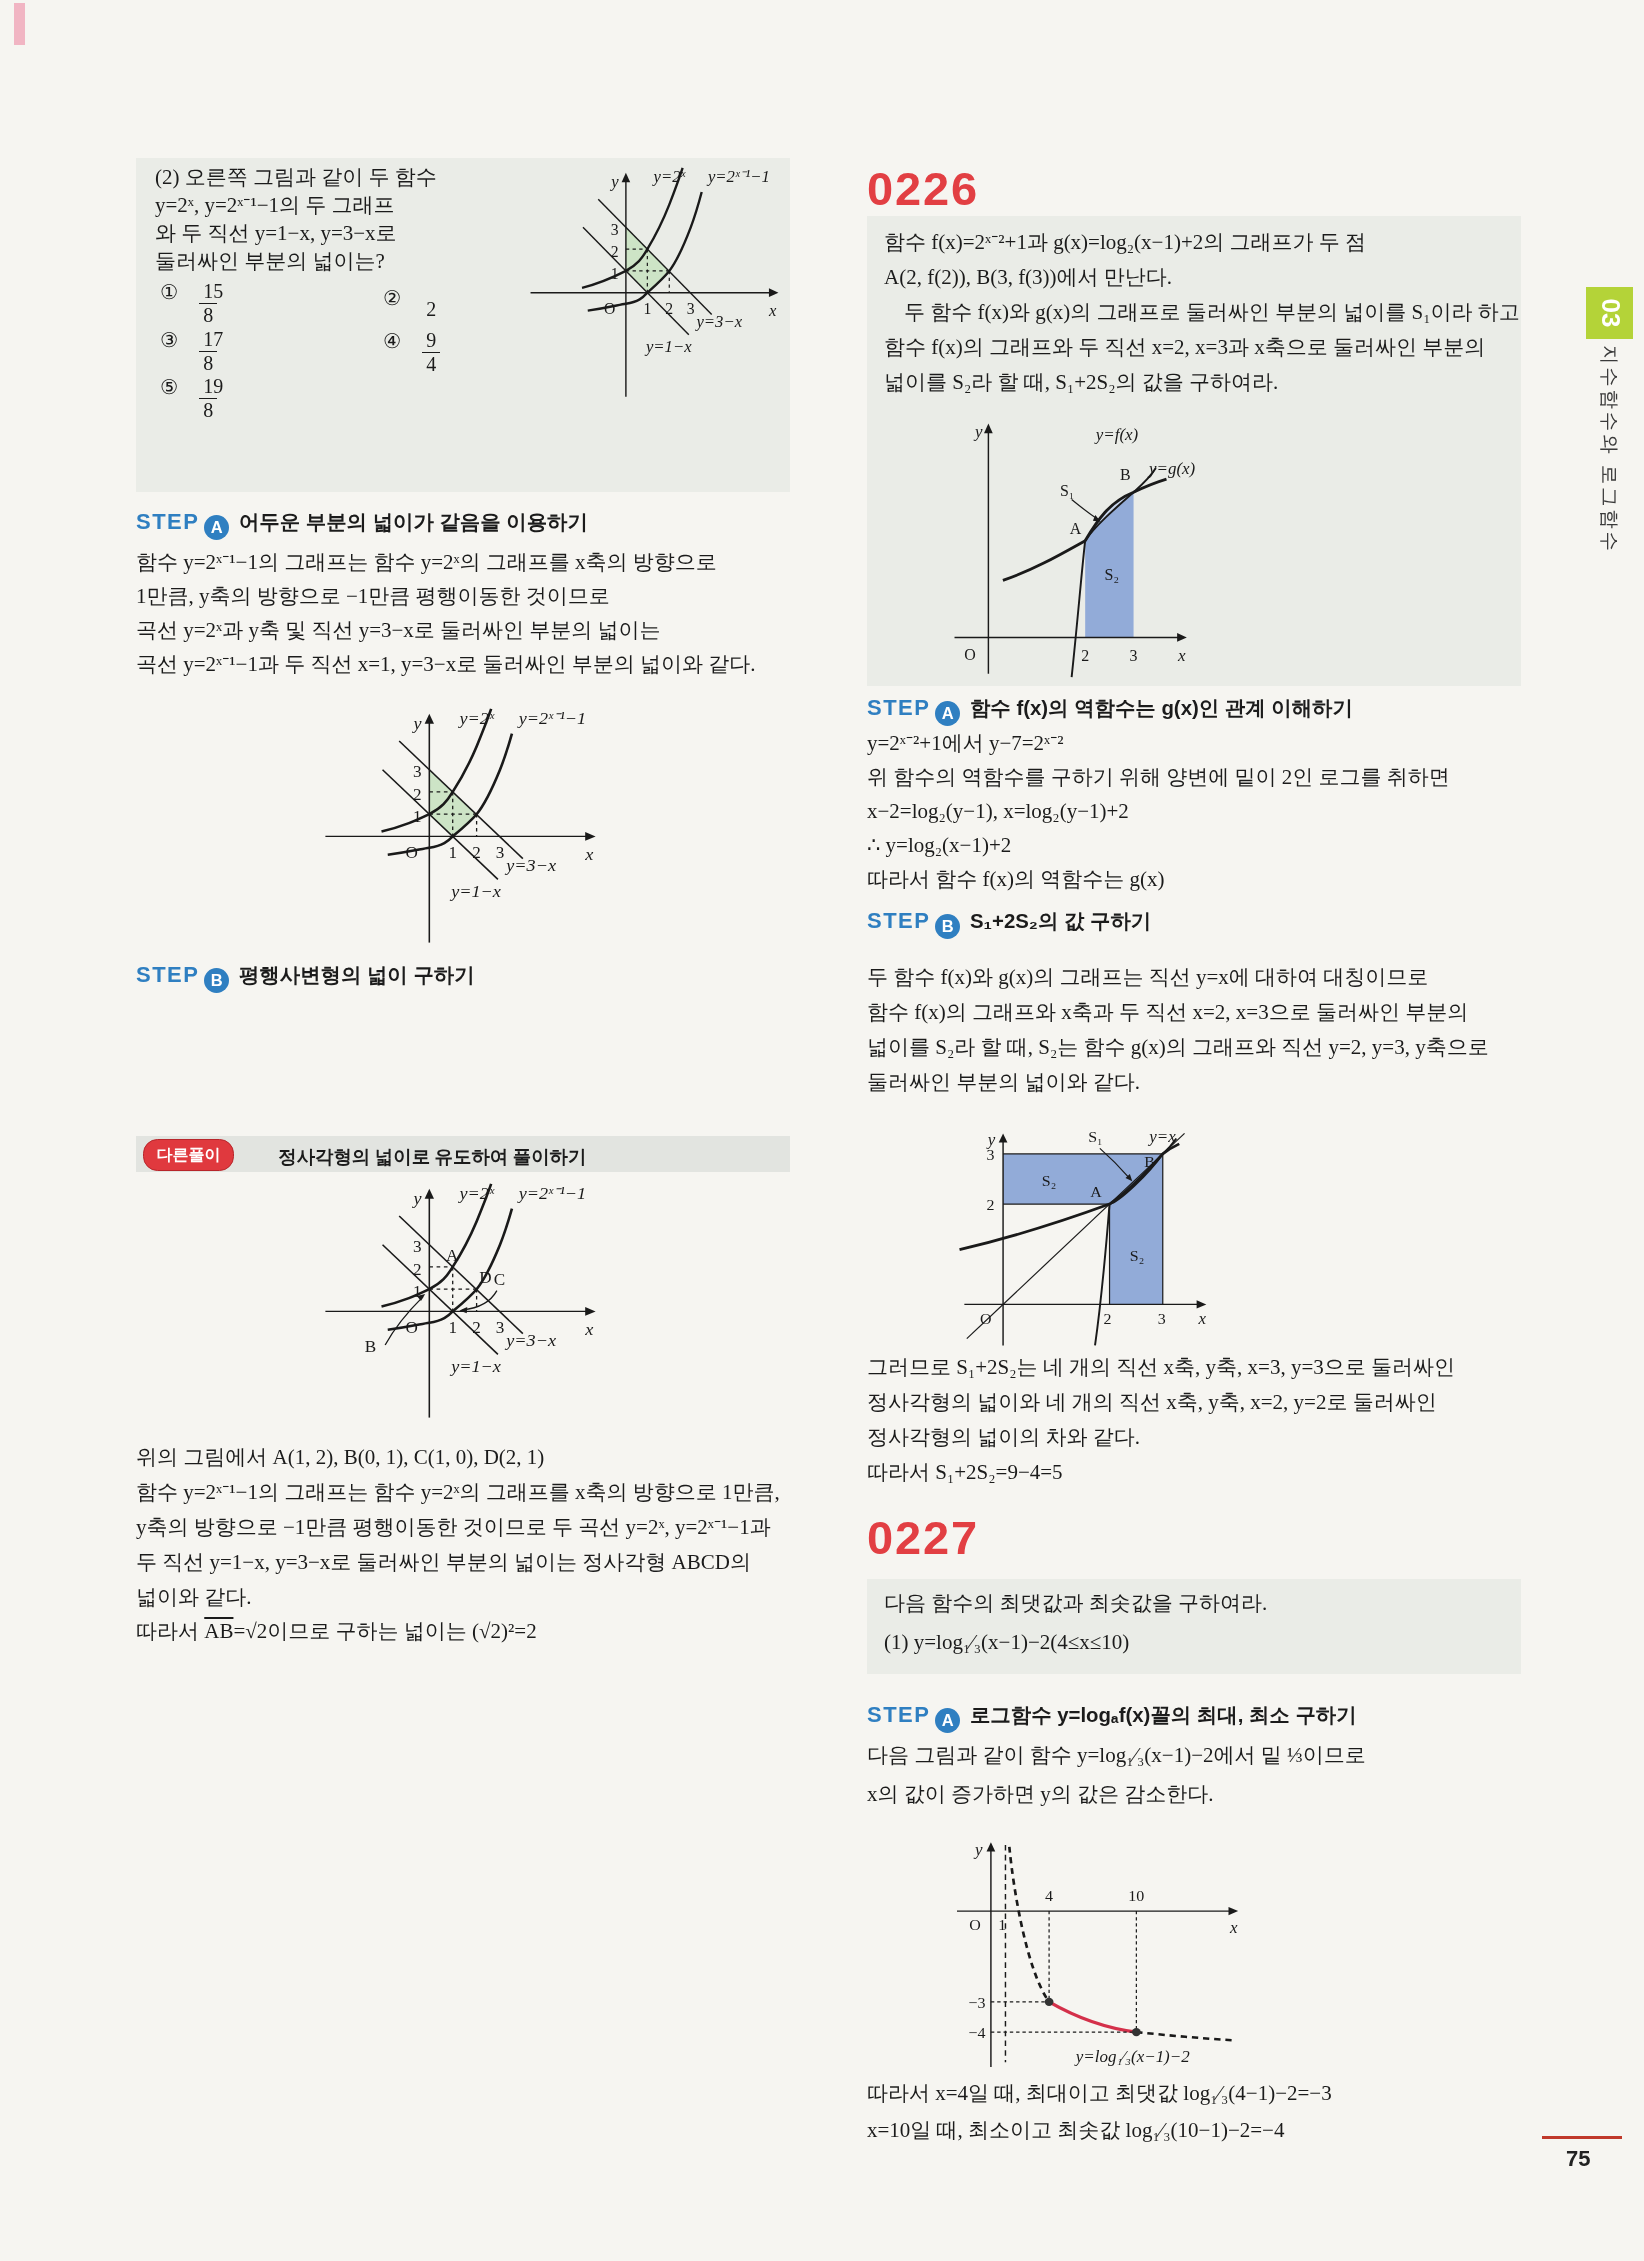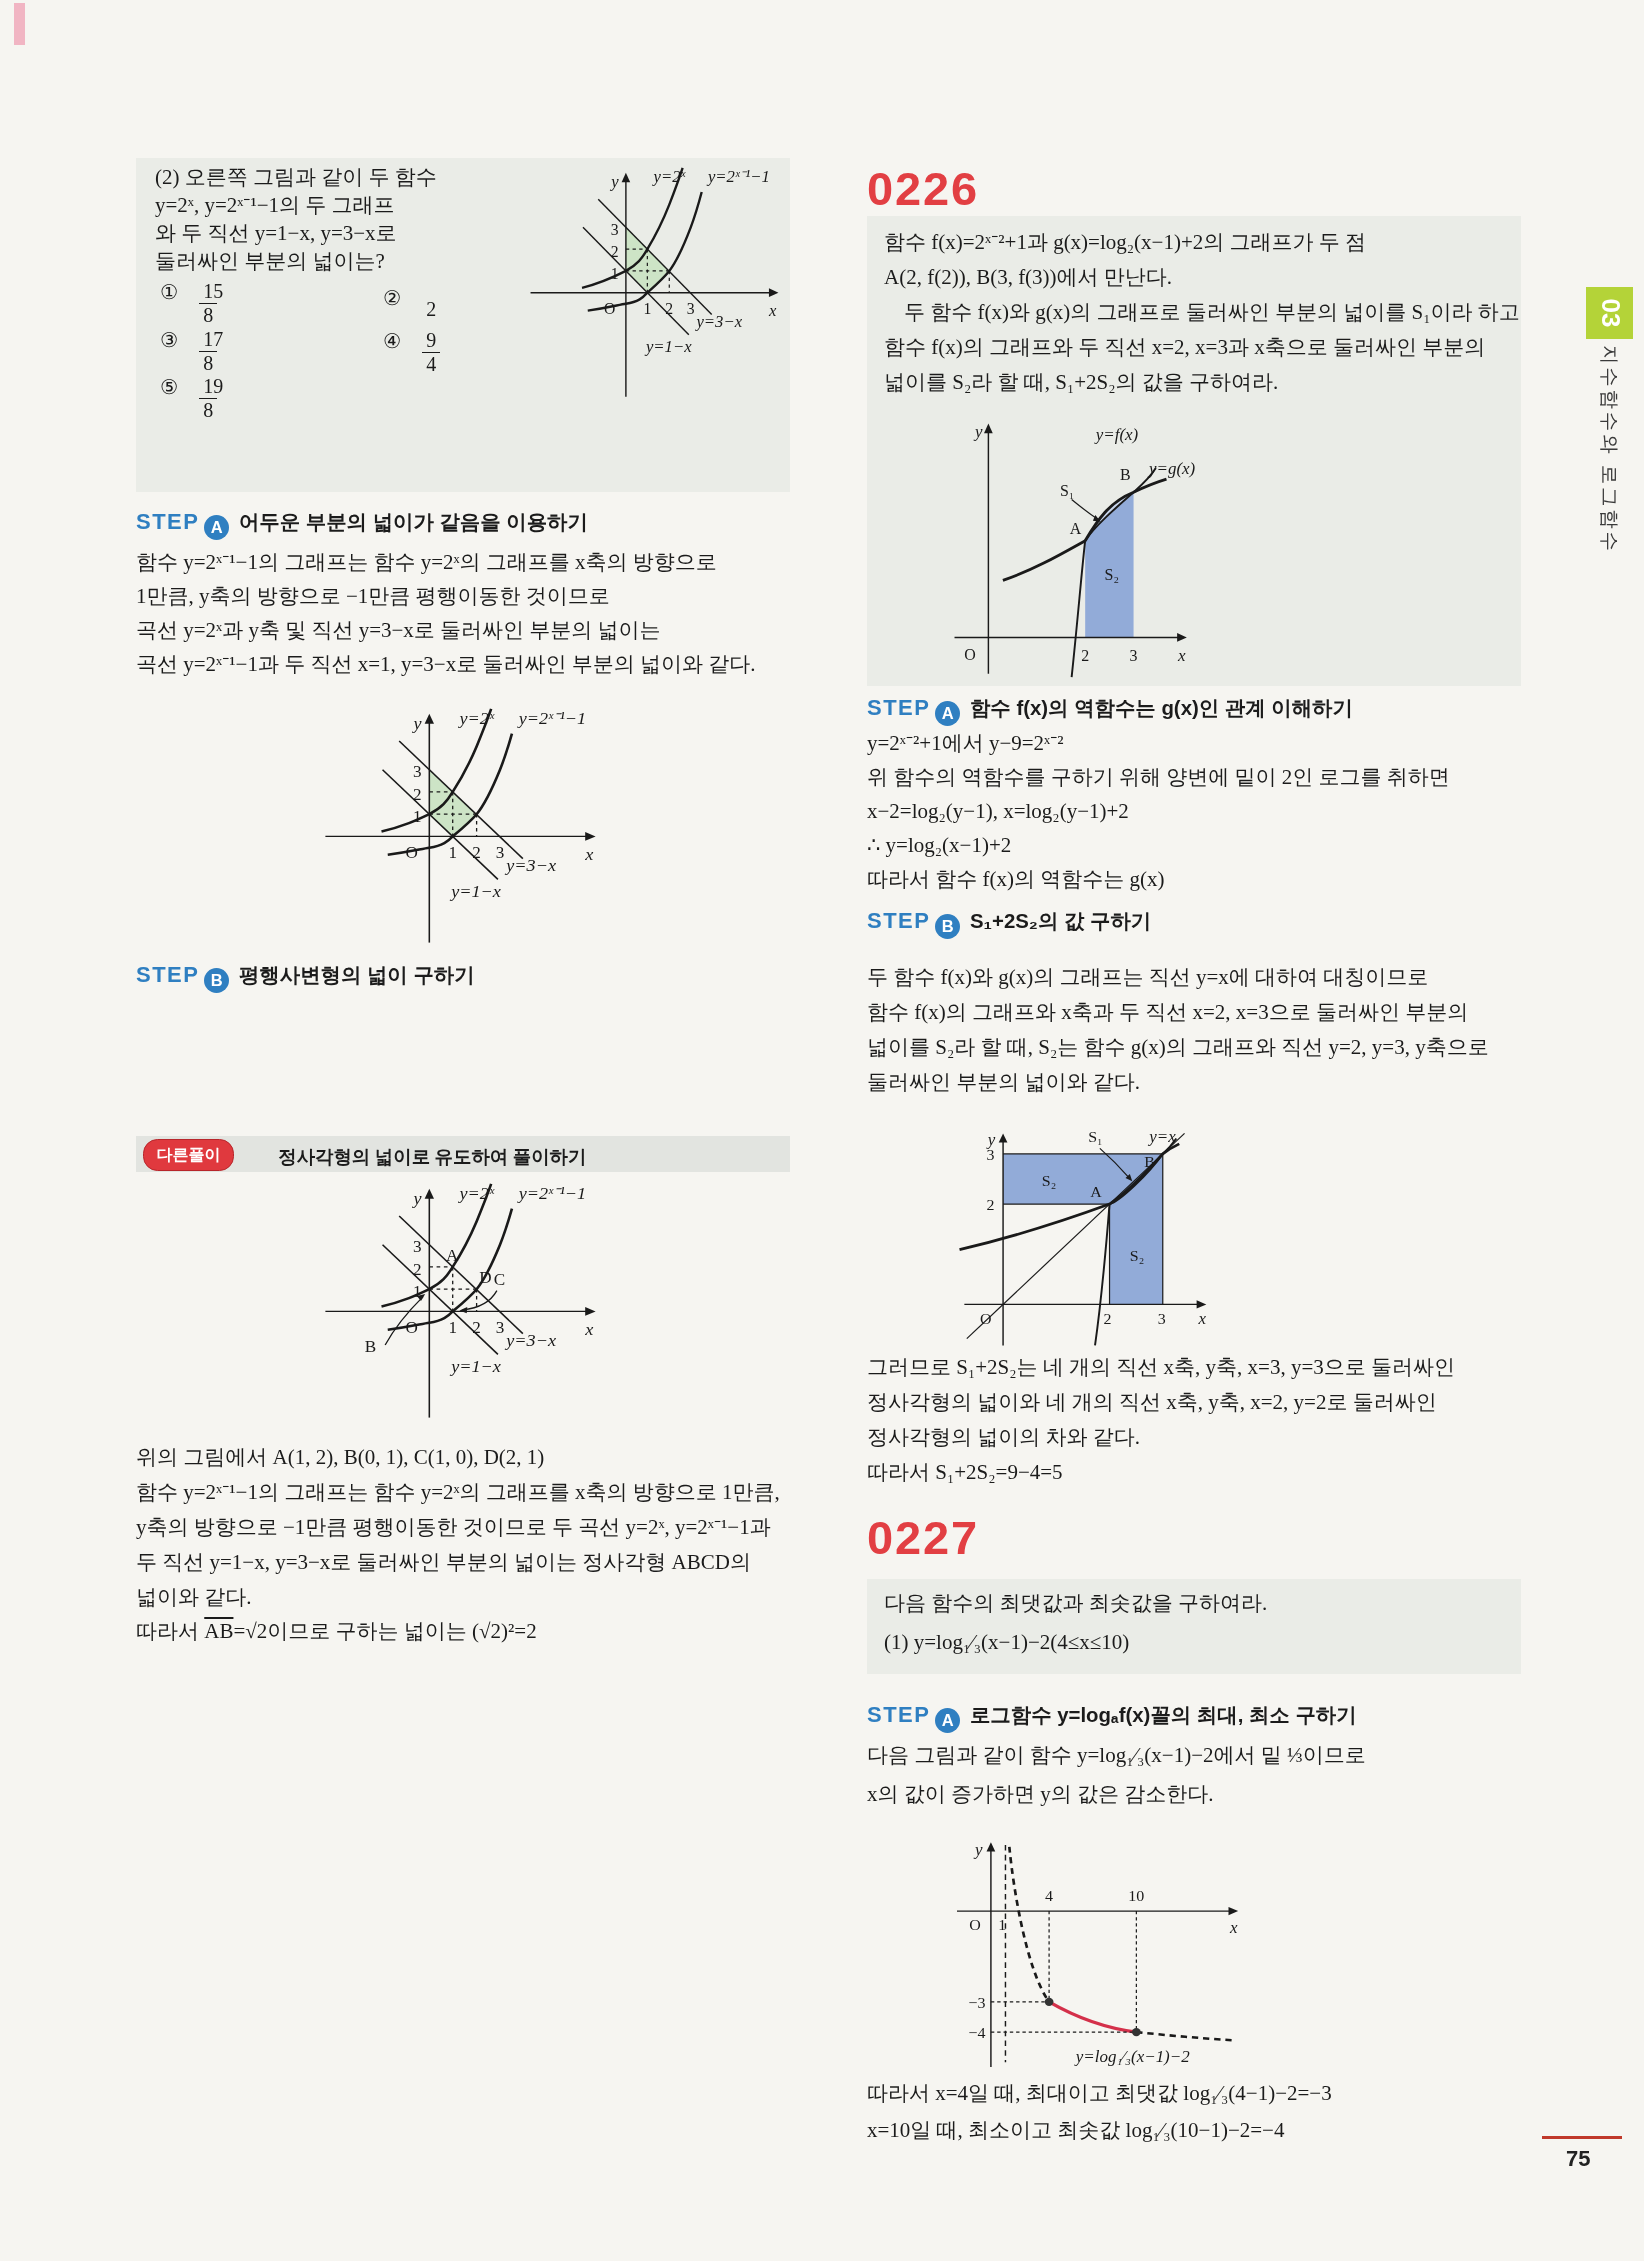--- a/index.html
+++ b/index.html
@@ -248,21 +248,21 @@
     <text x="340" y="352">S₂</text>
     <text x="268" y="256">A</text>
     <text x="372" y="144">B</text>
   </svg>
 
   <div class="abs step-h" style="left:867px;top:694px;">
     <span class="step-word">STEP</span><span class="step-badge">A</span><span>함수 f(x)의 역함수는 g(x)인 관계 이해하기</span>
   </div>
 
   <div class="abs" style="left:867px;top:733px;">
-    <div class="line" style="height:34px;">y=2ˣ⁻²+1에서 y−9=2ˣ⁻²</div>
+    <div class="line" style="height:34px;">y=2ˣ⁻²+1에서 y−7=2ˣ⁻²</div>
     <div class="line" style="height:34px;">위 함수의 역함수를 구하기 위해 양변에 밑이 2인 로그를 취하면</div>
     <div class="line" style="height:34px;">x−2=log₂(y−1), x=log₂(y−1)+2</div>
     <div class="line" style="height:34px;">∴ y=log₂(x−1)+2</div>
     <div class="line" style="height:34px;">따라서 함수 f(x)의 역함수는 g(x)</div>
   </div>
 
   <div class="abs step-h" style="left:867px;top:907px;">
     <span class="step-word">STEP</span><span class="step-badge">B</span><span>S₁+2S₂의 값 구하기</span>
   </div>
 

